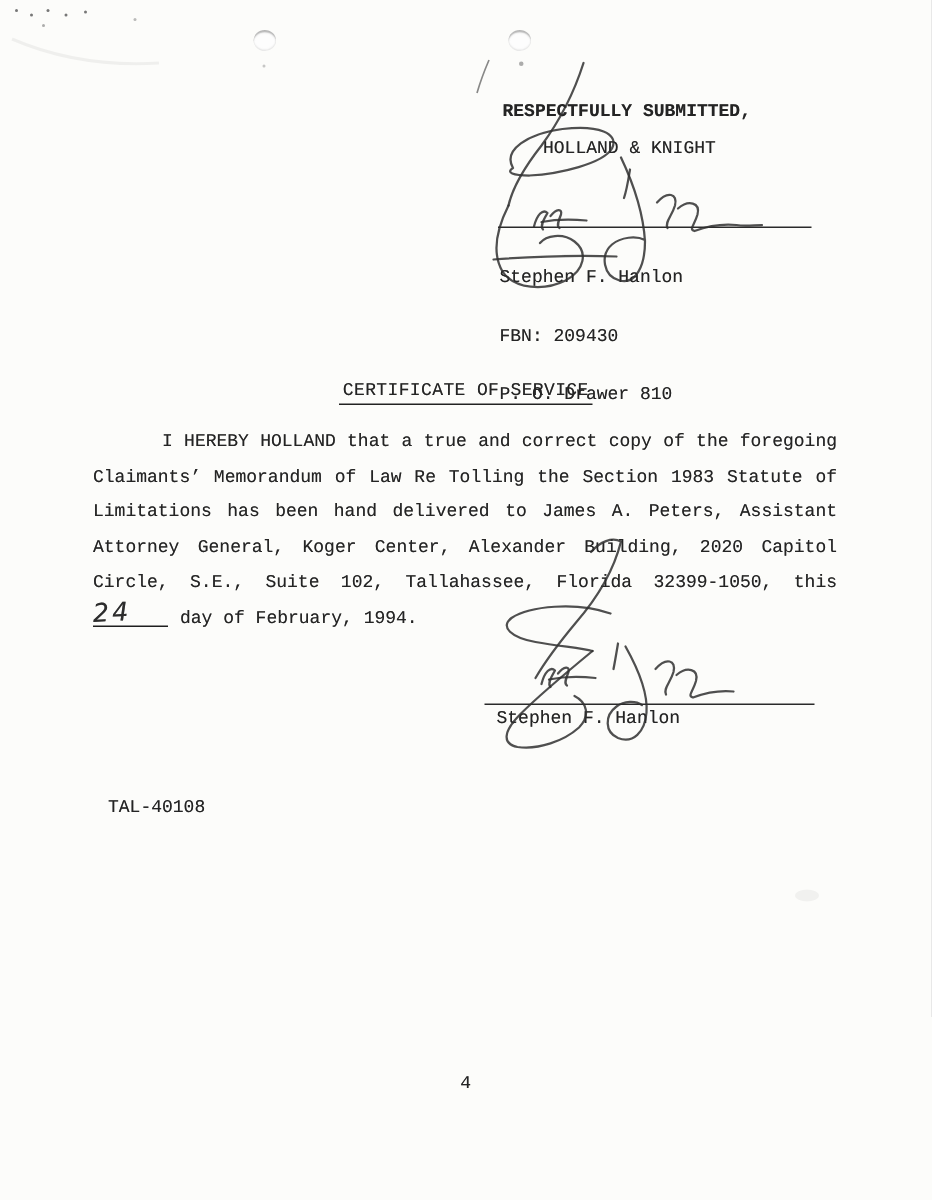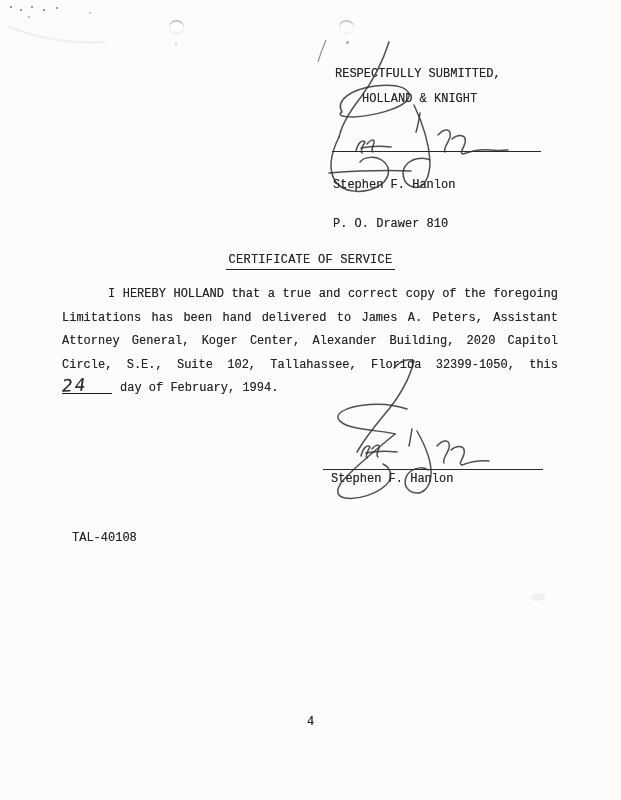--- a/index.html
+++ b/index.html
@@ -5,21 +5,21 @@
   html,body{margin:0;padding:0;background:#d9d9d9;}
   .page{
     position:relative;width:621px;height:800px;margin:0 auto;
     background:#fcfcfa;overflow:hidden;
     font-family:"Liberation Mono",monospace;
     color:#242424;
   }
   .t{position:absolute;font-size:12px;line-height:13px;white-space:pre;
      text-shadow:0 0 .3px rgba(40,40,40,.55);}
   
-  .respectfully{left:335px;top:68px;}
+  .respectfully{left:335px;top:68px;font-weight:bold;}
   .firm{left:335px;top:93px;padding-left:27px;}
   .sigline{position:absolute;height:0;border-top:1.3px solid #2a2a2a;}
   .sigline1{left:332px;top:151px;width:209px;}
   .sigline2{left:323px;top:469px;width:220px;}
   .addr{left:333px;top:153px;}
   .addr div{height:13px;}
   
   .cert-title-wrap{position:absolute;left:0;right:0;top:250px;text-align:center;}
   .cert-title{display:inline-block;font-size:12px;letter-spacing:.25px;
     border-bottom:1.2px solid #222;padding:0 3px 2px 3px;
@@ -71,29 +71,31 @@
   <div class="spk" style="left:175px;top:43px;width:2px;height:2px;opacity:.4;"></div>
   <div class="spk" style="left:346px;top:41px;width:3px;height:3px;opacity:.6;"></div>
   <div class="smudge"></div>
 
   <div class="t respectfully">RESPECTFULLY SUBMITTED,</div>
   <div class="t firm">HOLLAND &amp; KNIGHT</div>
 
   <div class="sigline sigline1"></div>
   <div class="t addr">
     <div>Stephen F. Hanlon</div>
+    <div>FBN: 209430</div>
     <div>P. O. Drawer 810</div>
   </div>
 
   <div class="cert-title-wrap">
     <span class="cert-title">CERTIFICATE OF SERVICE</span>
   </div>
 
   <div class="body-block">
     <div class="pline first">I HEREBY HOLLAND that a true and correct copy of the foregoing</div>
+    <div class="pline">Claimants’ Memorandum of Law Re Tolling the Section 1983 Statute of</div>
     <div class="pline">Limitations has been hand delivered to James A. Peters, Assistant</div>
     <div class="pline">Attorney General, Koger Center, Alexander Building, 2020 Capitol</div>
     <div class="pline">Circle, S.E., Suite 102, Tallahassee, Florida 32399-1050, this</div>
     <div class="pline last">
       <span class="handwritten">24</span><span class="day-blank"></span><span class="closing">day of February, 1994.</span>
     </div>
   </div>
 
   <div class="sigline sigline2"></div>
   <div class="t sig2name">Stephen F. Hanlon</div>

